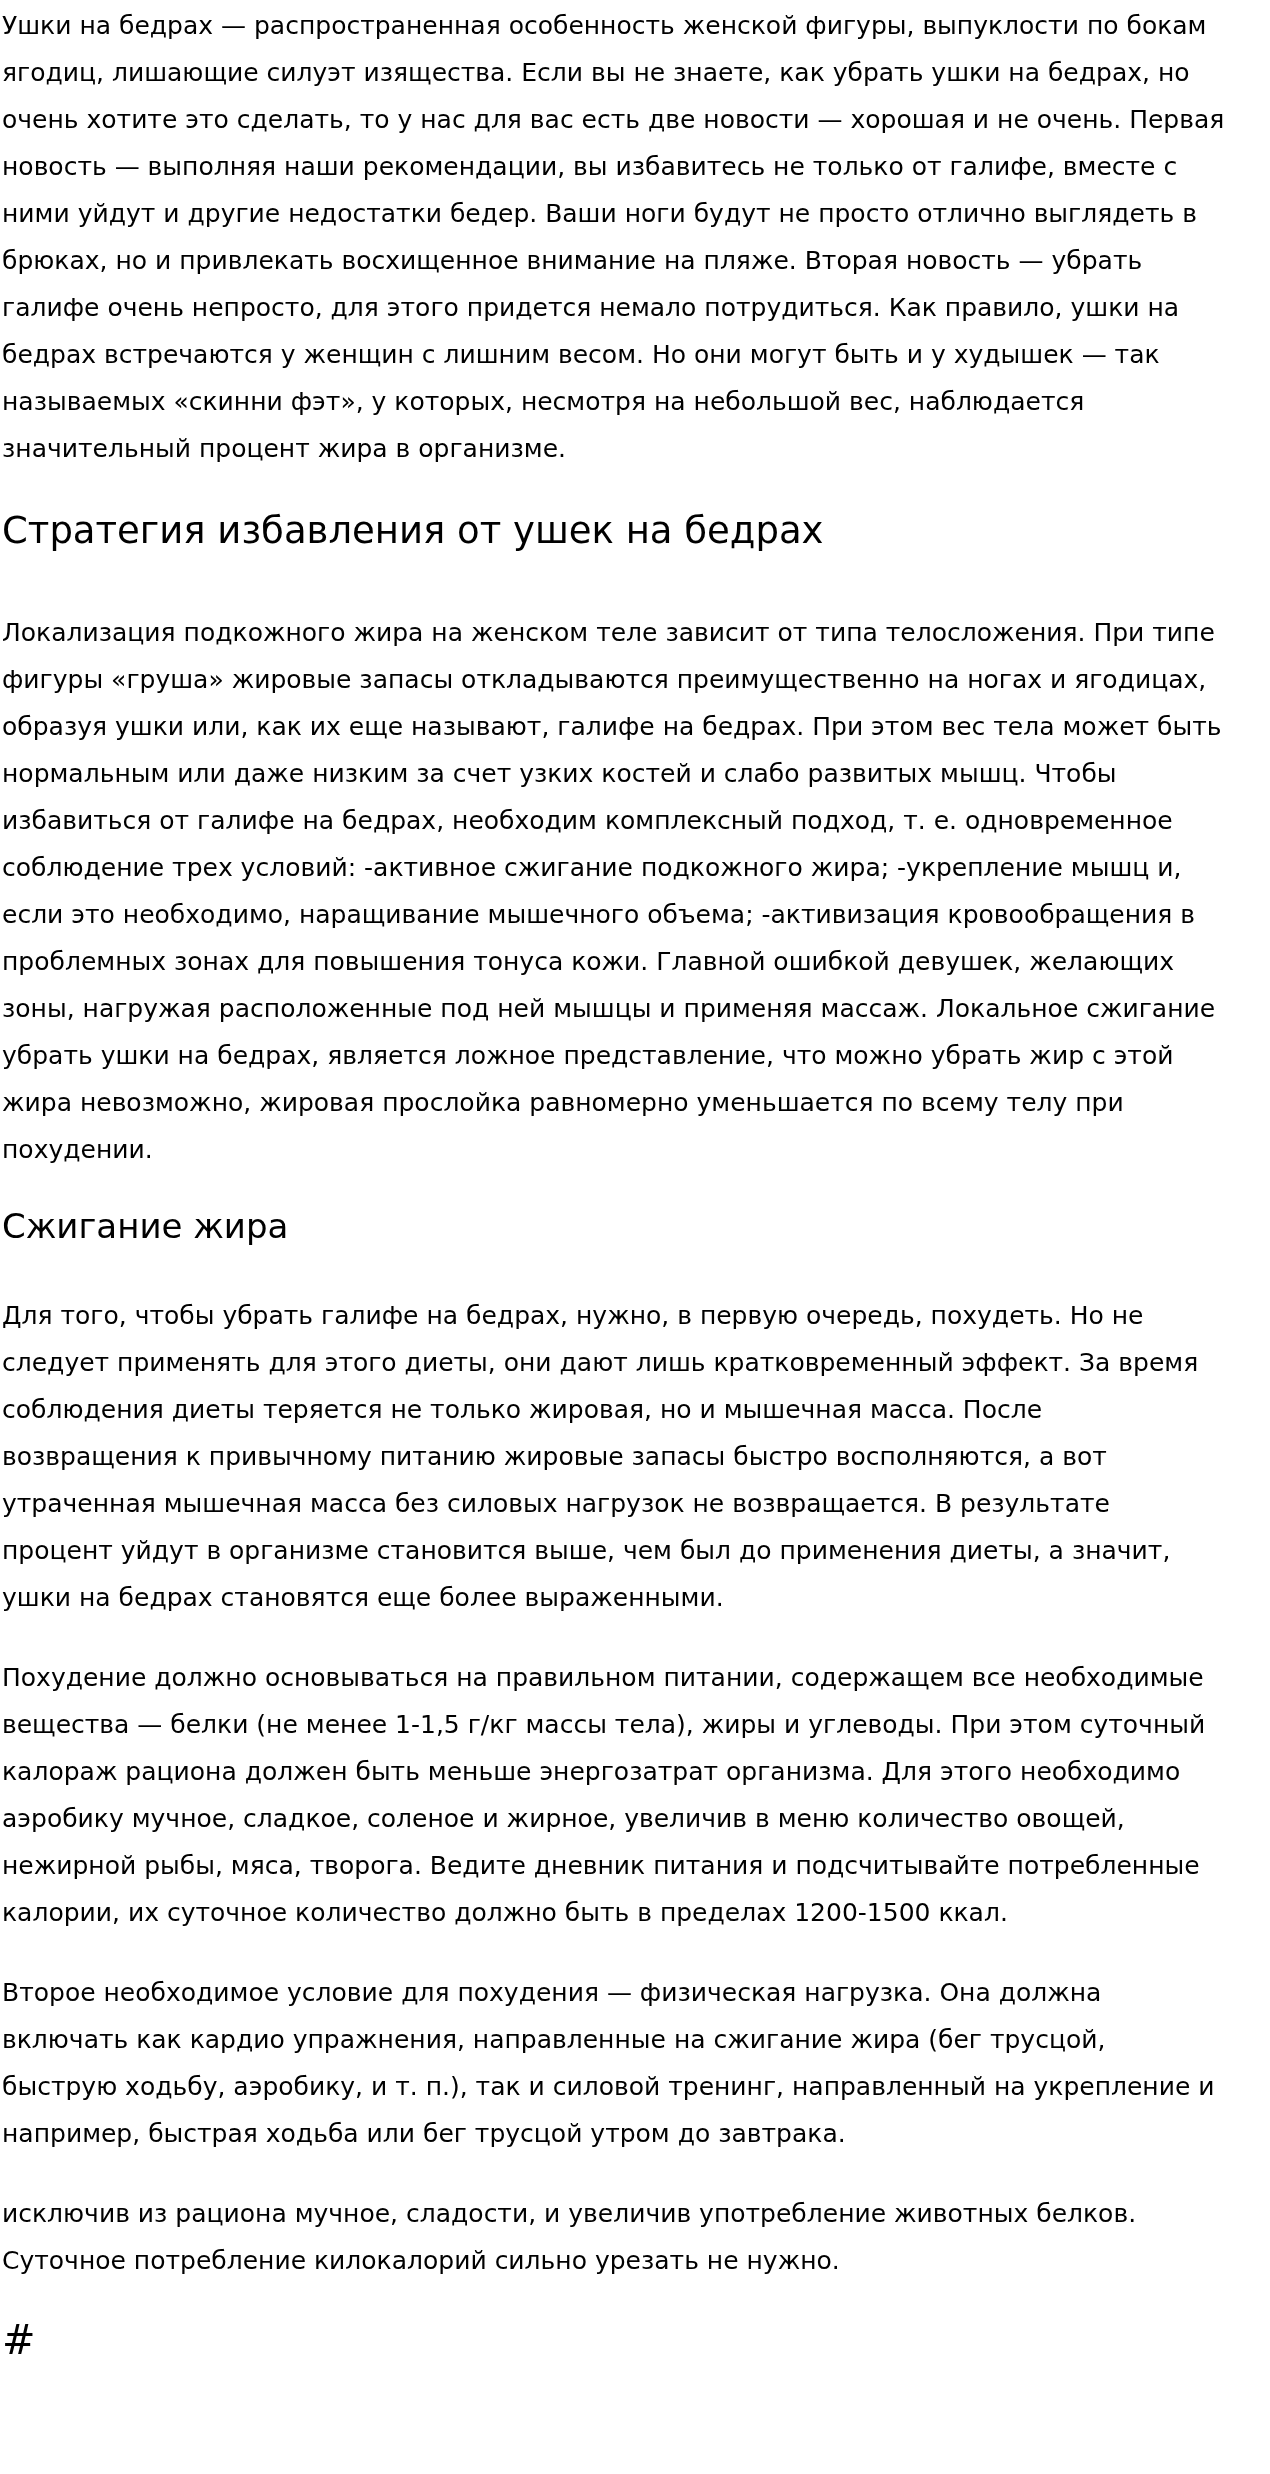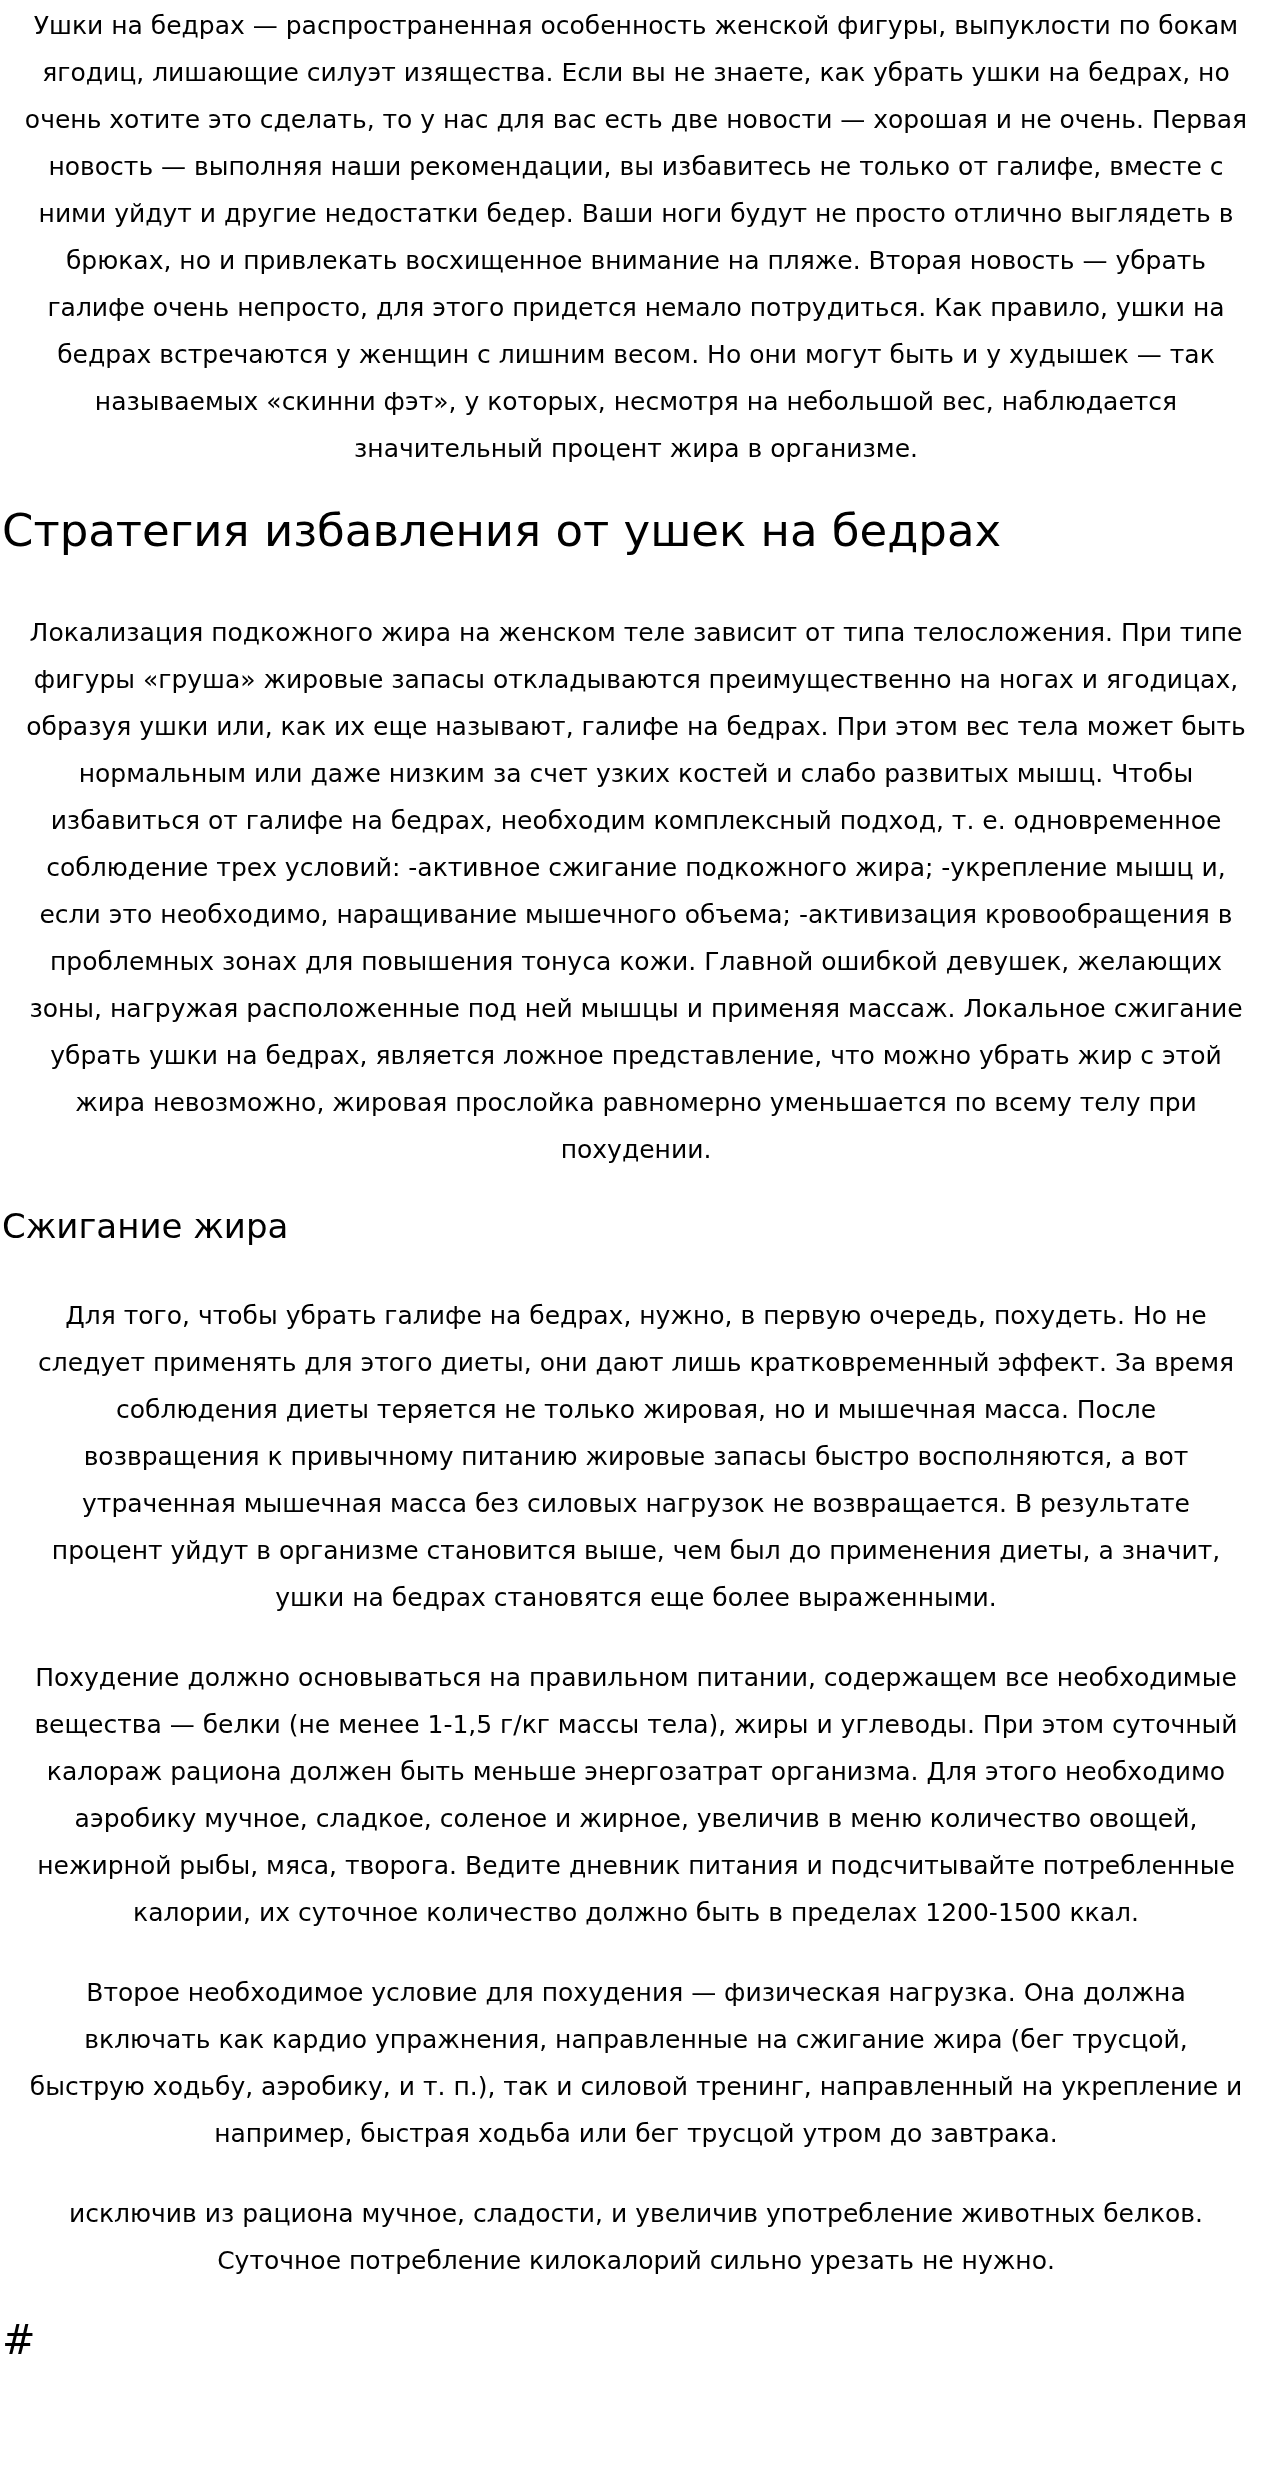--- a/index.html
+++ b/index.html
@@ -20,24 +20,23 @@
   }
   p.para {
     margin: 0 0 33px 0;
     font-size: 25px;
     line-height: 47px;
     font-weight: 400;
   }
   .line {
     display: block;
     white-space: pre;
-    text-align: center;
   }
   h1.doc-h1 {
-    font-size: 45px;
+    font-size: 37px;
     font-weight: 400;
     line-height: 52px;
     margin: 28px 0 52px 0;
     white-space: pre;
   }
   h2.doc-h2 {
     font-size: 34px;
     font-weight: 400;
     line-height: 40px;
     margin: 21px 4px 46px 0;

